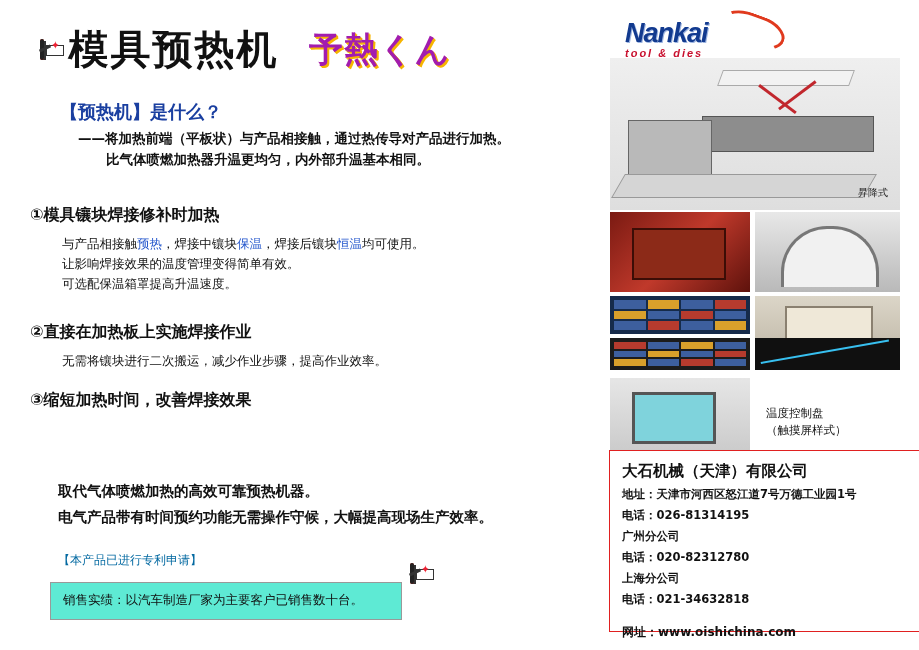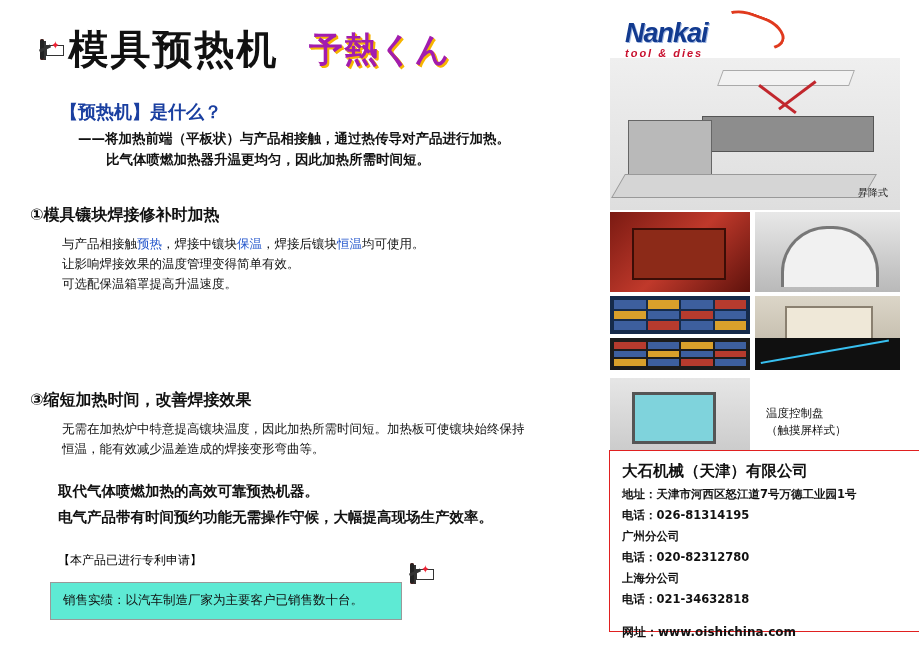--- a/index.html
+++ b/index.html
@@ -83,21 +83,21 @@
   #item2{top:322px;}
   #item3{top:390px;}
 
   .concl{
     position:absolute;left:58px;top:478px;width:520px;
     font-size:14.5px;line-height:26px;font-weight:bold;color:#111;
     font-family:"DejaVu Sans","Liberation Sans",sans-serif;
   }
 
   .patent{
-    position:absolute;left:58px;top:552px;font-size:12px;color:#000000;
+    position:absolute;left:58px;top:552px;font-size:12px;color:#0369a1;
     font-family:"DejaVu Sans","Liberation Sans",sans-serif;
   }
   .sales-box{
     position:absolute;left:50px;top:582px;width:350px;height:36px;
     border:1px solid #999;background:#5eead4;
   }
   .sales-text{
     padding:9px 0 0 12px;font-size:12.5px;color:#111;
     font-family:"DejaVu Sans","Liberation Sans",sans-serif;
   }
@@ -188,41 +188,43 @@
         <span class="mascot-legs"></span>
       </span>
       <span class="main-title">模具预热机</span>
       <span class="logo-jp">予熱くん</span>
     </div>
 
     <div class="sec-head">【预热机】是什么？</div>
 
     <div class="intro">
       <div>——将加热前端（平板状）与产品相接触，通过热传导对产品进行加热。</div>
-      <div>比气体喷燃加热器升温更均匀，因此加热所需时间短。</div>
+      <div>比气体喷燃加热器升温更均匀，内外部升温基本相同。</div>
     </div>
 
     <div class="item" id="item1">
       <div class="item-title">①模具镶块焊接修补时加热</div>
       <div class="item-body">
         <div>
           <span>与产品相接触</span><span class="blue">预热</span><span>，焊接中镶块</span><span class="blue">保温</span><span>，焊接后镶块</span><span class="blue">恒温</span><span>均可使用。</span>
         </div>
         <div>让影响焊接效果的温度管理变得简单有效。</div>
         <div>可选配保温箱罩提高升温速度。</div>
       </div>
     </div>
 
+    <div class="item" id="item2">
+      <div class="item-title">②直接在加热板上实施焊接作业</div>
+      <div class="item-body">
+        <div>无需将镶块进行二次搬运，减少作业步骤，提高作业效率。</div>
+      </div>
+    </div>
 
     <div class="item" id="item3">
       <div class="item-title">③缩短加热时间，改善焊接效果</div>
-      <div class="item-body">
-        <div>无需在加热炉中特意提高镶块温度，因此加热所需时间短。加热板可使镶块始终保持</div>
-        <div>恒温，能有效减少温差造成的焊接变形弯曲等。</div>
-      </div>
     </div>
 
     <div class="concl">
       <div>取代气体喷燃加热的高效可靠预热机器。</div>
       <div>电气产品带有时间预约功能无需操作守候，大幅提高现场生产效率。</div>
     </div>
 
     <div class="patent">【本产品已进行专利申请】</div>
 
     <div class="sales-box">

